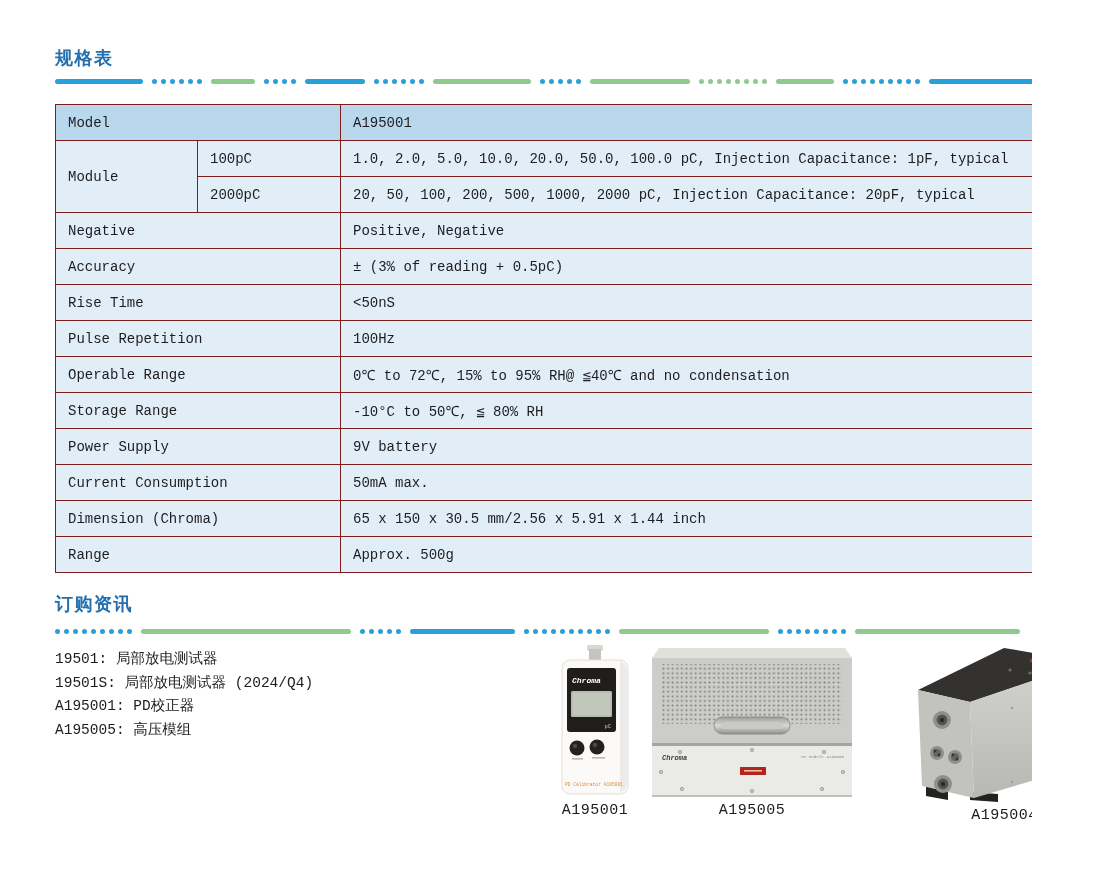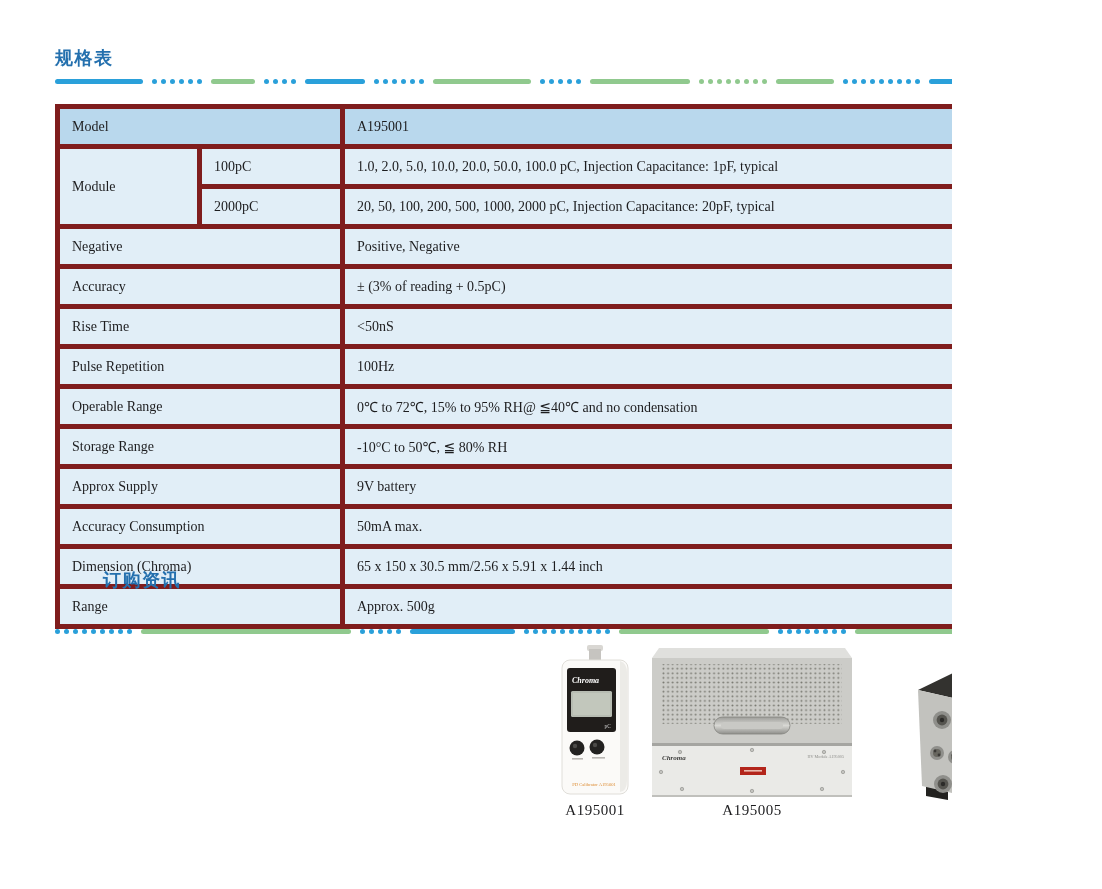--- a/index.html
+++ b/index.html
@@ -1,35 +1,35 @@
 <!DOCTYPE html>
 <html><head>
 <meta charset="utf-8">
 <style>
   html,body{margin:0;padding:0;background:#ffffff;}
-  .page{position:relative;width:952px;height:889px;background:#ffffff;overflow:hidden;
-        font-family:Liberation Serif, serif;color:#1d1d1f;}
+  .page{position:relative;width:1032px;height:889px;background:#ffffff;overflow:hidden;
+        font-family:Liberation Mono, monospace;color:#1d1d1f;}
 
   .section-title{position:absolute;left:55px;font-size:18px;font-weight:600;
         color:#2470ae;letter-spacing:1.5px;}
   #title-spec{top:46px;}
-  #title-order{top:568px;margin-left:48px;}
+  #title-order{top:592px;}
 
   .sep{position:absolute;left:55px;width:986px;height:6px;display:flex;
         align-items:center;gap:9px;overflow:hidden;}
   #sep-spec{top:78px;}
   #sep-order{top:628px;}
   .dash{height:5px;border-radius:2.5px;flex:0 0 auto;}
   .dots{display:flex;gap:4px;flex:0 0 auto;}
   .dot{width:5px;height:5px;border-radius:50%;flex:0 0 auto;}
   .b{background:#2aa0da;} .g{background:#90c98e;}
 
   table.spec{position:absolute;left:55px;top:104px;width:986px;
         border-collapse:collapse;table-layout:fixed;font-size:14px;color:#1d1d1f;}
-  table.spec td{border:5px solid #7f1d1d;background:#e1eef7;height:35px;
+  table.spec td{border:1px solid #7f1d1d;background:#e1eef7;height:35px;
         padding:0 8px 0 12px;vertical-align:middle;overflow:hidden;white-space:nowrap;margin-left:40px;}
   table.spec td.hdr{background:#b9d8ed;}
 
   .order-list{position:absolute;left:55px;top:648px;font-size:14.5px;line-height:23.5px;}
   .order-item{white-space:nowrap;}
 
   .figure{position:absolute;text-align:center;}
   .figure svg{display:block;margin:0 auto;}
   .fig-caption{font-size:15px;color:#1d1d1f;margin-top:5px;letter-spacing:0.5px;}
   #fig-a195001{left:548px;top:645px;width:94px;}
@@ -140,25 +140,25 @@
         </tr>
         <tr>
           <td class="lbl" colspan="2">Operable Range</td>
           <td class="val">0℃ to 72℃, 15% to 95% RH@ ≦40℃ and no condensation</td>
         </tr>
         <tr>
           <td class="lbl" colspan="2">Storage Range</td>
           <td class="val">-10°C to 50℃, ≦ 80% RH</td>
         </tr>
         <tr>
-          <td class="lbl" colspan="2">Approx Supply</td>
+          <td class="lbl" colspan="2">Power Supply</td>
           <td class="val">9V battery</td>
         </tr>
         <tr>
-          <td class="lbl" colspan="2">Accuracy Consumption</td>
+          <td class="lbl" colspan="2">Current Consumption</td>
           <td class="val">50mA max.</td>
         </tr>
         <tr>
           <td class="lbl" colspan="2">Dimension (Chroma)</td>
           <td class="val">65 x 150 x 30.5 mm/2.56 x 5.91 x 1.44 inch</td>
         </tr>
         <tr>
           <td class="lbl" colspan="2">Range</td>
           <td class="val">Approx. 500g</td>
         </tr>
@@ -206,20 +206,26 @@
         <span class="dot b"></span>
         <span class="dot b"></span>
         <span class="dot b"></span>
         <span class="dot b"></span>
         <span class="dot b"></span>
         <span class="dot b"></span>
       </span>
       <span class="dash g" style="width: 165px;"></span>
     </div>
 
+  <div class="order-list">
+      <div class="order-item">19501: 局部放电测试器</div>
+      <div class="order-item">19501S: 局部放电测试器 (2024/Q4)</div>
+      <div class="order-item">A195001: PD校正器</div>
+      <div class="order-item">A195005: 高压模组</div>
+    </div>
 
   <div class="figure" id="fig-a195001">
     <svg width="94" height="152" viewBox="0 0 94 152">
       <rect x="39" y="0" width="16" height="6" rx="2" fill="#d9d7d3"></rect>
       <rect x="41" y="4" width="12" height="14" fill="#c6c4c0"></rect>
       <rect x="14" y="15" width="66" height="134" rx="8" fill="#fbfaf8" stroke="#e0ded9"></rect>
       <path d="M72 16 q7 2 7 12 v108 q0 10 -7 11 z" fill="#ecebe7"></path>
       <rect x="19" y="23" width="49" height="64" rx="3" fill="#201d1b"></rect>
       <text x="24" y="38" fill="#ffffff" font-size="8" font-style="italic" font-weight="bold">Chroma</text>
       <rect x="23" y="46" width="41" height="26" rx="1.5" fill="#b7bcb2"></rect>

